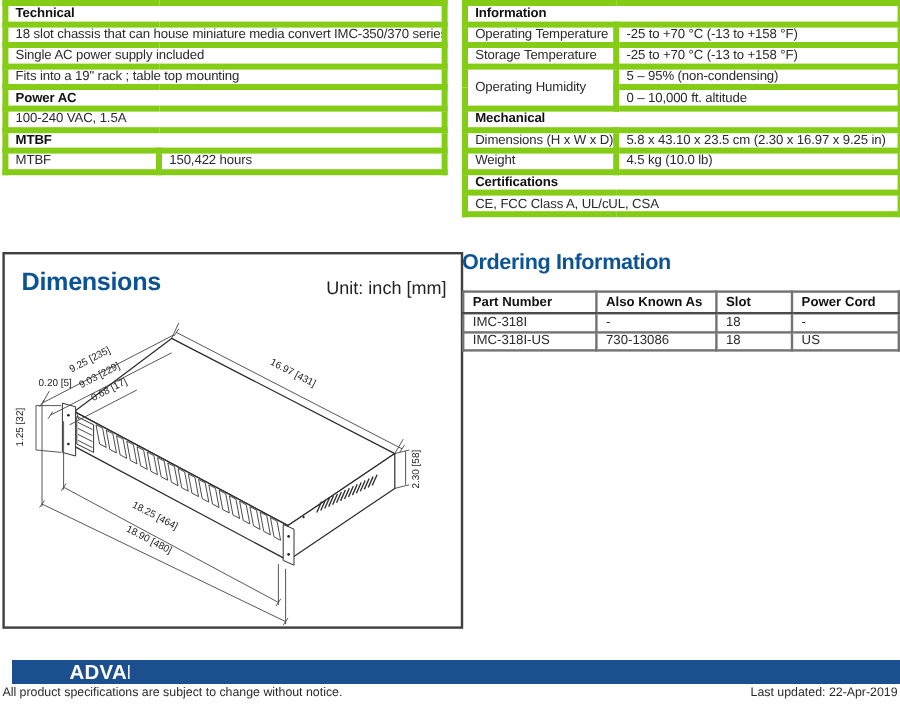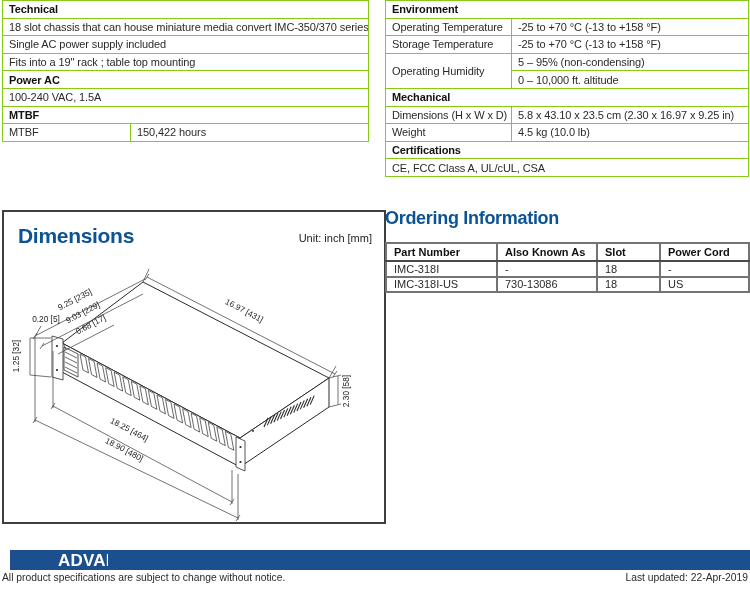--- a/index.html
+++ b/index.html
@@ -9,36 +9,36 @@
     position:relative; background:#ffffff;
     font-family:"Liberation Sans", sans-serif; color:#222;
     overflow:hidden;
   }
   
   table.spec {
     position:absolute; border-collapse:collapse; table-layout:fixed;
     font-size:11px; color:#2a2a2a; letter-spacing:-0.1px;
   }
   table.spec td {
-    border:1px solid #84cc16; height:17.6px; padding:0 6px;
+    border:5px solid #84cc16; height:17.6px; padding:0 6px;
     white-space:nowrap; overflow:hidden; vertical-align:middle;
   }
   table.spec td.hdr { font-weight:bold; color:#111; }
   #tech-table { left:2px; top:0px; width:366px; }
   #env-table  { left:385px; top:0px; width:363px; }
   
   #dim-box {
     position:absolute; left:2px; top:210px; width:384px; height:314px;
     border:2px solid #3f3f3f; background:#fff;
   }
   #dim-title {
     position:absolute; left:14px; top:12px;
     font-size:21px; font-weight:bold; color:var(--accent); letter-spacing:-0.3px;
   }
-  #dim-unit { position:absolute; right:12px; top:20px; font-size:11px; color:#222; }
+  #dim-unit { position:absolute; right:12px; top:20px; font-size:15px; color:#222; }
   #dim-svg { position:absolute; left:2px; top:44px; }
   #dim-svg text { font-size:8.3px; fill:#1a1a1a; }
   .face { fill:#fff; stroke:#2a2a2a; stroke-width:1; stroke-linejoin:round; }
   .part { fill:#fff; stroke:#2a2a2a; stroke-width:0.8; stroke-linejoin:round; }
   .dim  { stroke:#444; stroke-width:0.75; fill:none; }
   #slots polygon { fill:#fff; stroke:#2a2a2a; stroke-width:0.7; }
   #vents line { stroke:#2a2a2a; stroke-width:1.1; }
   
   #order-title {
     position:absolute; left:385px; top:208px;
@@ -101,21 +101,21 @@
 </tbody>
   </table>
 
 <table class="spec" id="env-table">
   <colgroup>
       <col style="width:126px">
       <col style="width:237px">
     </colgroup>
   <tbody>
       <tr>
-        <td colspan="2" class="hdr">Environment</td>
+        <td colspan="2" class="hdr">Information</td>
       </tr>
   <tr>
     <td>Operating Temperature</td>
     <td>-25 to +70 °C (-13 to +158 °F)</td>
   </tr>
   <tr>
     <td>Storage Temperature</td>
     <td>-25 to +70 °C (-13 to +158 °F)</td>
   </tr>
   <tr>

